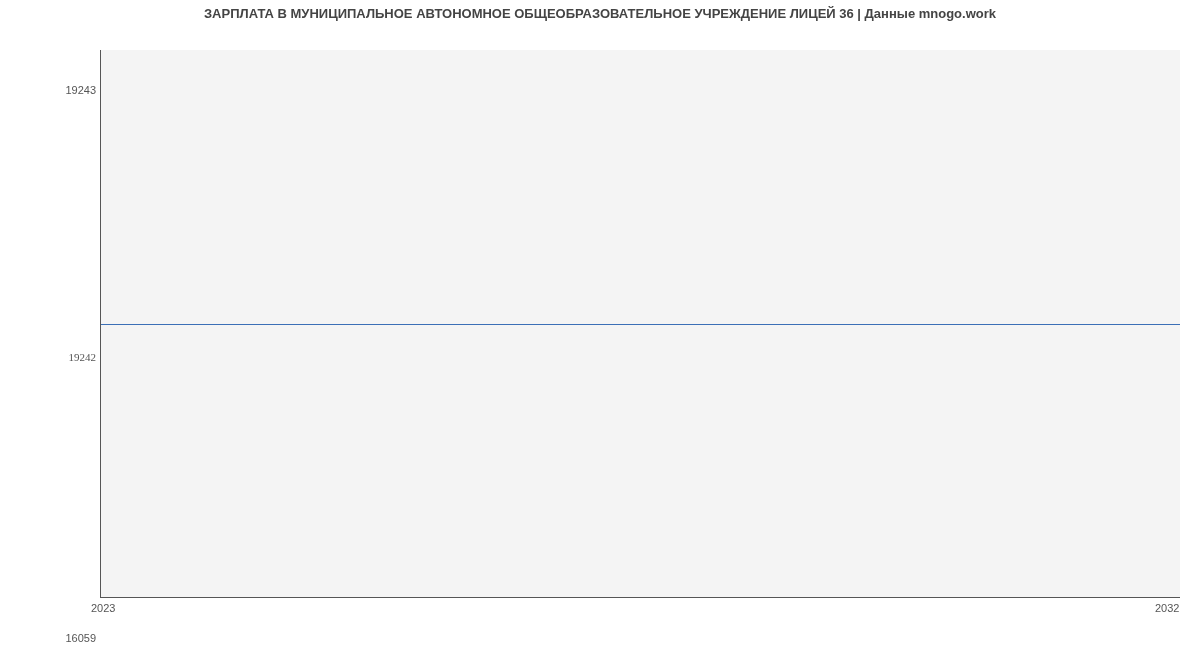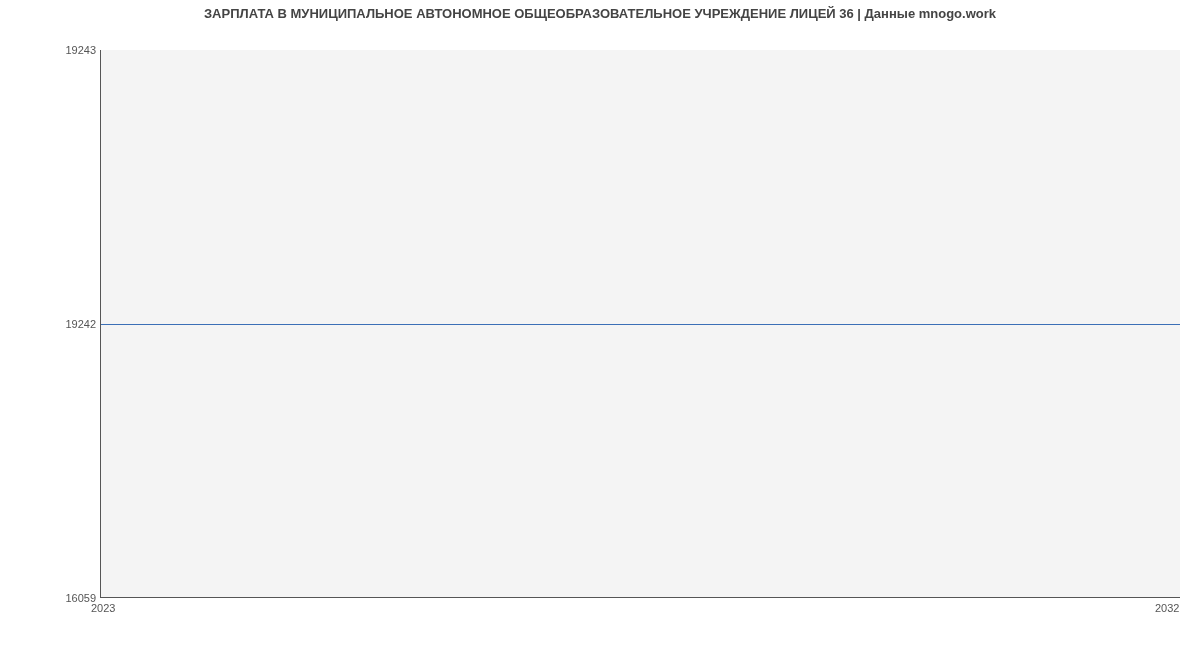--- a/index.html
+++ b/index.html
@@ -46,37 +46,38 @@
     border-top: 1.5px solid #3b6fb6;
   }
   .y-tick-label {
     position: absolute;
     right: 1104px; 
     font-size: 11px;
     color: #555;
     text-align: right;
     transform: translateY(-50%);
     width: 90px;
+    margin-top: 40px;
   }
   .x-tick-label {
     position: absolute;
     top: 602px;
     font-size: 11px;
     color: #555;
   }
 </style>
 </head>
 <body>
 
 <div class="container">
 
   <div class="title">ЗАРПЛАТА В МУНИЦИПАЛЬНОЕ АВТОНОМНОЕ ОБЩЕОБРАЗОВАТЕЛЬНОЕ УЧРЕЖДЕНИЕ ЛИЦЕЙ 36 | Данные mnogo.work</div>
 
   <div class="y-tick-label" style="top:50px;">19243</div>
-  <div class="y-tick-label" style="top:324px;">19242</div>
+  <div class="y-tick-label" style="top:317px;font-family:Liberation Serif, serif;">19242</div>
   <div class="y-tick-label" style="top:598px;">16059</div>
 
   <div class="x-tick-label" style="left:91px;">2023</div>
   <div class="x-tick-label" style="left:1155px;">2032</div>
 
   <div class="plot">
     <div class="data-line" style="top:50%;"></div>
   </div>
 
 </div>

